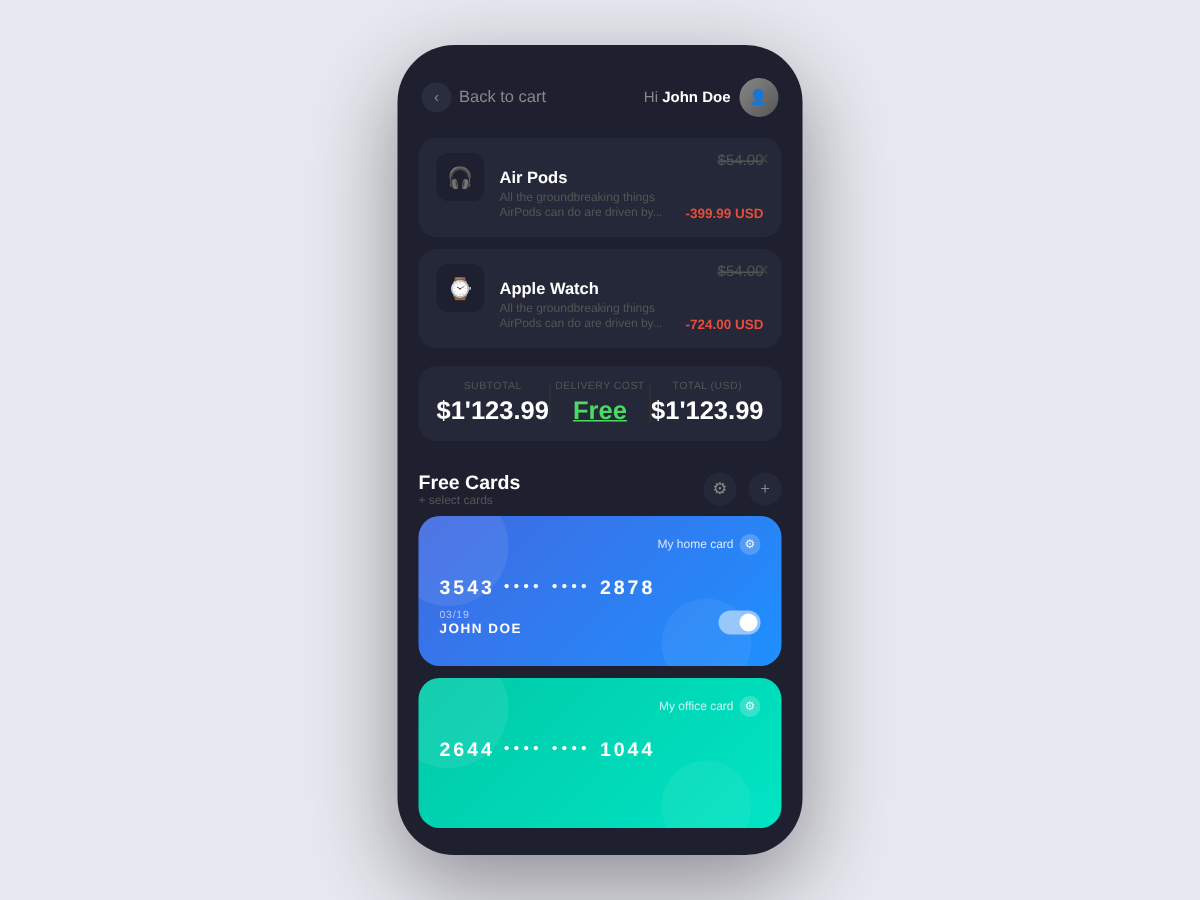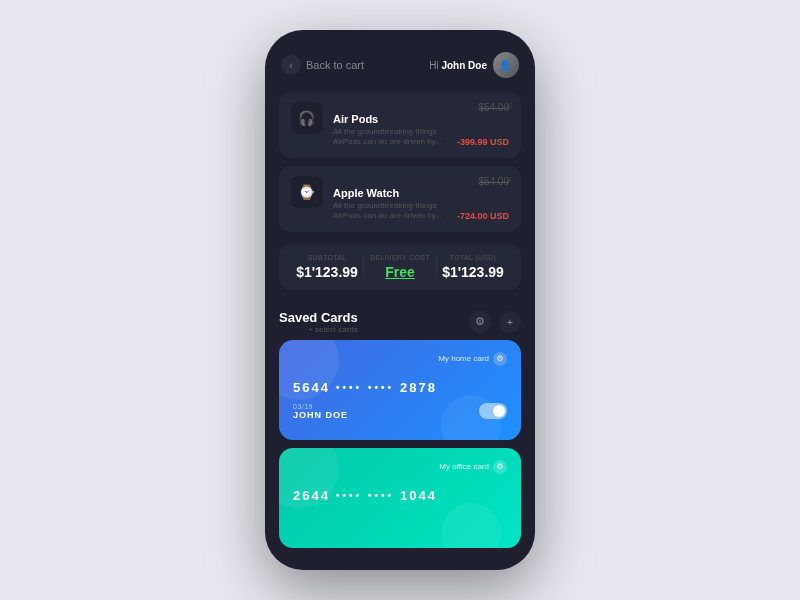--- a/index.html
+++ b/index.html
@@ -196,21 +196,21 @@
 
     .summary-label {
       font-size: 7px;
       color: #555;
       margin-bottom: 3px;
       text-transform: uppercase;
       letter-spacing: 0.3px;
     }
 
     .summary-value {
-      font-size: 14px;
+      font-size: 17px;
       color: #fff;
       font-weight: 600;
     }
 
     .summary-value.free {
       color: #4cd964;
       text-decoration: underline;
     }
 
     .summary-divider {
@@ -229,21 +229,20 @@
 
     .saved-cards-title {
       font-size: 13px;
       font-weight: 700;
       color: #fff;
     }
 
     .saved-cards-subtitle {
       font-size: 8px;
       color: #555;
-      text-align: right;
     }
 
     .saved-cards-actions {
       display: flex;
       gap: 8px;
     }
 
     .icon-btn {
       width: 22px;
       height: 22px;
@@ -461,40 +460,40 @@
       </div>
       <div class="summary-divider"></div>
       <div class="summary-item">
         <div class="summary-label">TOTAL (USD)</div>
         <div class="summary-value">$1'123.99</div>
       </div>
     </div>
 
     <div class="saved-cards-header">
       <div>
-        <div class="saved-cards-title">Saved Cards</div>
+        <div class="saved-cards-title">Free Cards</div>
         <div class="saved-cards-subtitle">+ select cards</div>
       </div>
       <div class="saved-cards-actions">
         <div class="icon-btn">⚙</div>
         <div class="icon-btn">+</div>
       </div>
     </div>
 
     <div class="cards-container">
 
       <div class="credit-card card-blue">
         <div class="card-circle-1"></div>
         <div class="card-circle-2"></div>
         <div class="card-label-row">
           <span class="card-label">My home card</span>
           <div class="card-gear">⚙</div>
         </div>
         <div class="card-number">
-          <span class="card-number-part">5644</span>
+          <span class="card-number-part">3543</span>
           <span class="card-dots">••••</span>
           <span class="card-dots">••••</span>
           <span class="card-number-part">2878</span>
         </div>
         <div class="card-bottom">
           <div class="card-info-group">
             <span class="card-info-label">03/19</span>
             <span class="card-holder-name">JOHN DOE</span>
           </div>
           <div class="toggle toggle-active">

